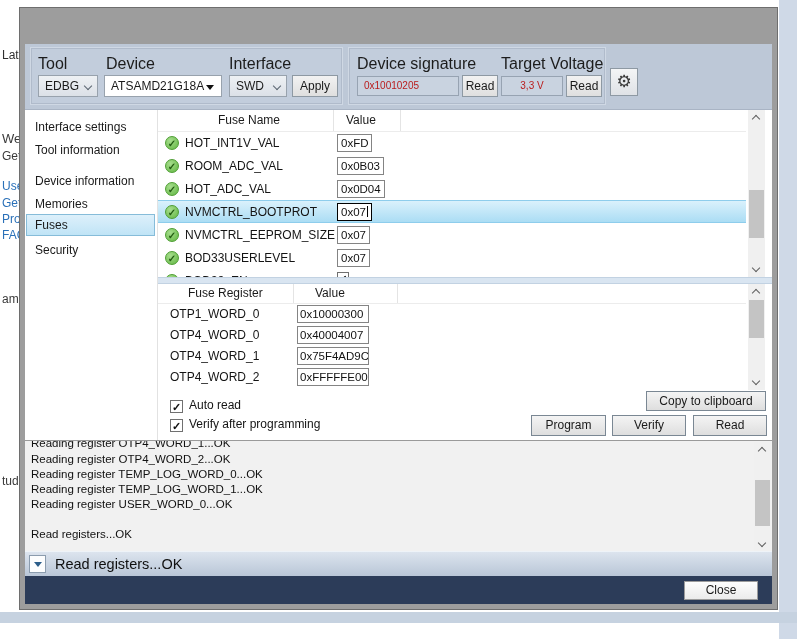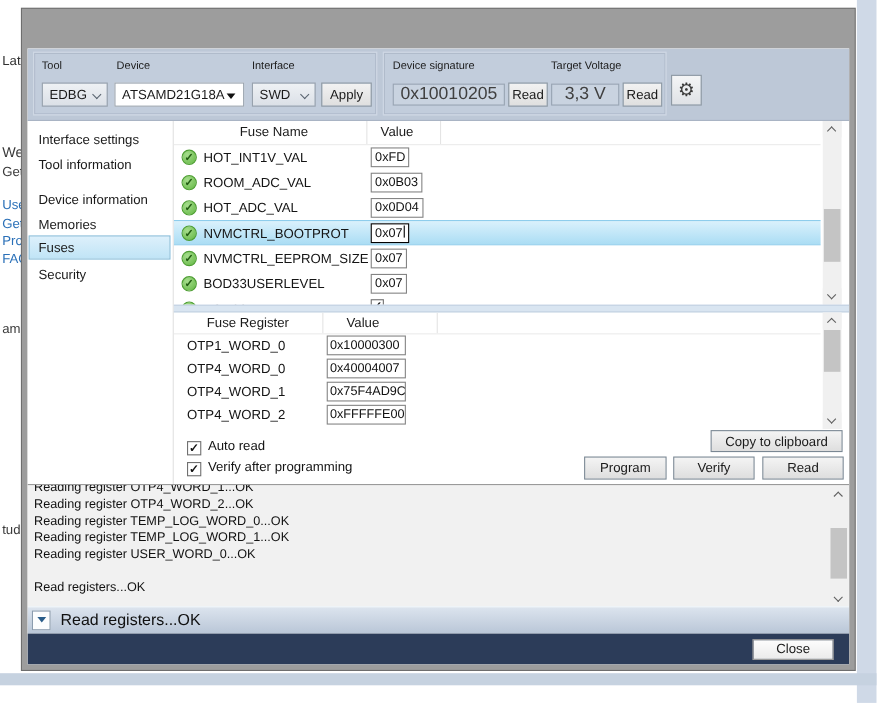--- a/index.html
+++ b/index.html
@@ -19,27 +19,27 @@
   .help-btn { position:absolute; right:76px; top:8px; width:18px; height:22px; text-align:center; font-size:15px; font-weight:bold; color:#222; cursor:default; }
   .close-btn { position:absolute; right:10px; top:6px; width:43px; height:26px; background:#c75050; color:#fff; text-align:center; font-size:15px; line-height:24px; font-weight:bold; box-shadow:inset 0 0 0 1px #b34040; }
 
   .inner { position:relative; width:747px; height:560px; background:#ffffff; overflow:hidden; }
 
   
   .toolbar { position:absolute; left:0; top:0; width:747px; height:66px; background:#bdc8d7; border-bottom:1px solid #a9b4c4; }
   .group { position:absolute; top:3px; height:58px; background:#c2cddc; border:1px solid #cfd8e4; box-shadow:0 0 0 1px #b0bbcb inset; }
   .g-tool { left:5px; width:313px; }
   .g-sig { left:323px; width:258px; }
-  .tb-label { position:absolute; top:7px; font-size:10px; color:#1c1c1c; }
+  .tb-label { position:absolute; top:7px; font-size:16px; color:#1c1c1c; }
   .combo { position:absolute; top:27px; height:22px; background:linear-gradient(#eef1f4,#dbe0e7); border:1px solid #98a2ad; font-size:12px; color:#1a1a1a; line-height:20px; padding-left:6px; }
   .combo .chev { position:absolute; right:6px; top:7px; width:6px; height:6px; border-left:1px solid #5a6570; border-top:1px solid #5a6570; transform:rotate(225deg); }
   .combo-white { background:#ffffff; }
   .tri-down { position:absolute; right:7px; top:9px; width:0; height:0; border-left:4px solid transparent; border-right:4px solid transparent; border-top:5px solid #111; }
   .btn { background:linear-gradient(#f2f2f2,#dfdfdf); border:1px solid #8e99a3; font-size:12px; color:#1a1a1a; text-align:center; }
-  .robox { position:absolute; top:28px; height:20px; background:#c9d3e0; border:1px solid #97a3b2; font-size:16px; color:#404040; line-height:18px; }
+  .robox { position:absolute; top:28px; height:20px; background:#c9d3e0; border:1px solid #97a3b2; font-size:10px; color:#b91c1c; line-height:18px; }
   .gear-btn { position:absolute; left:585px; top:24px; width:28px; height:28px; background:linear-gradient(#f4f5f6,#dfe2e6); border:1px solid #8e99a3; text-align:center; font-size:17px; line-height:26px; color:#3a3a3a; }
 
   
   .main { position:absolute; left:0; top:66px; width:747px; height:330px; background:#fff; }
   .sidebar-item { position:absolute; left:0; width:132px; height:20px; font-size:12px; color:#1a1a1a; line-height:20px; padding-left:10px; }
   .sidebar-sel { position:absolute; left:1px; top:104px; width:129px; height:22px; background:linear-gradient(#ddf0fb,#c0e4f6); border:1px solid #86bcd9; }
   .side-div { position:absolute; left:132px; top:0; width:1px; height:330px; background:#e2e2e2; }
 
   .fusetable { position:absolute; left:133px; top:0; width:614px; height:167px; overflow:hidden; }
   .regtable  { position:absolute; left:133px; top:174px; width:614px; height:106px; overflow:hidden; }

